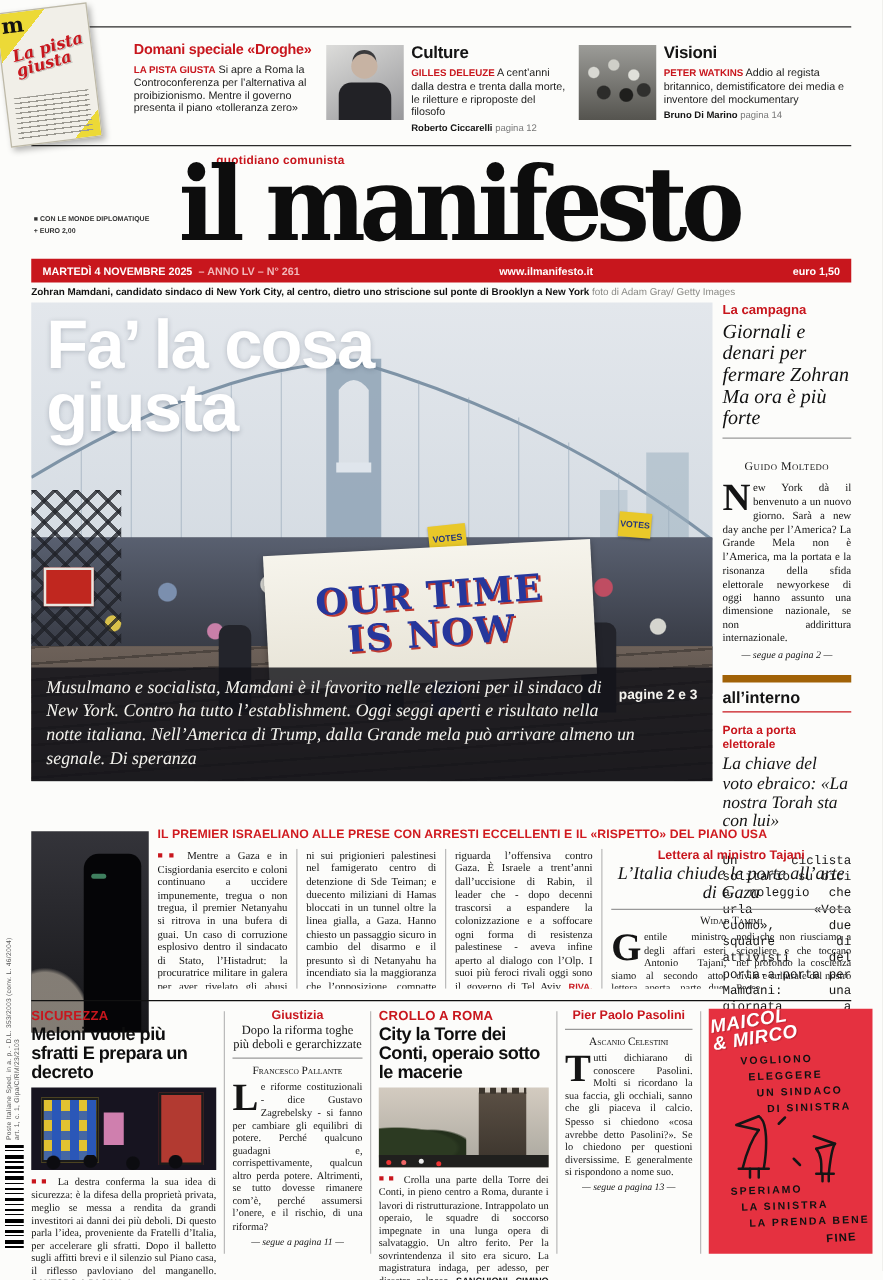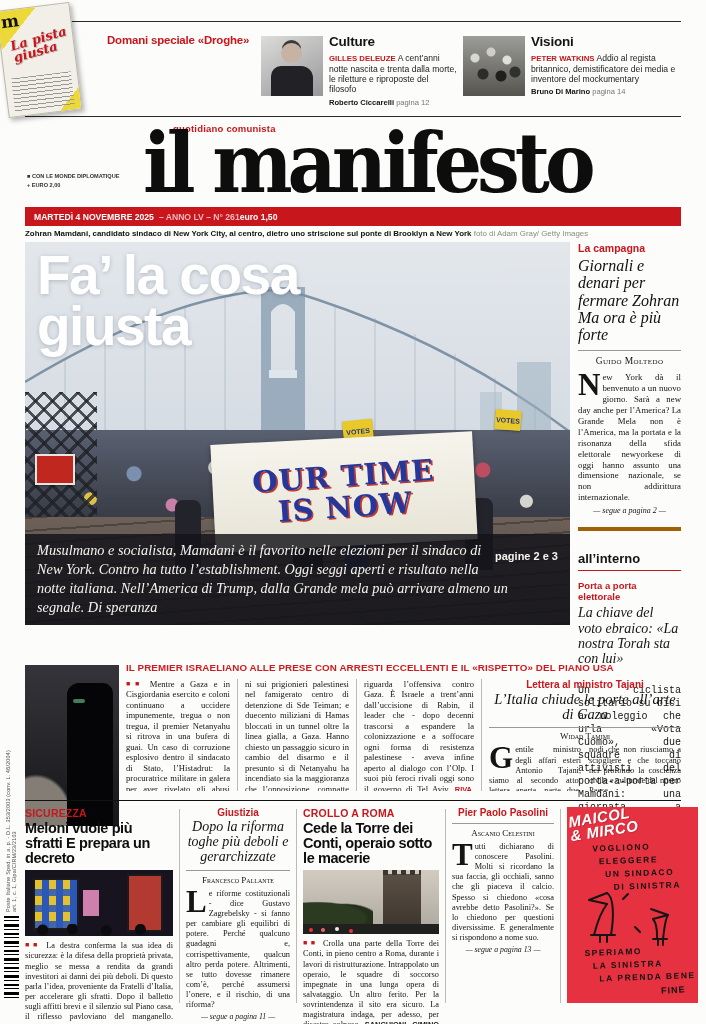--- a/index.html
+++ b/index.html
@@ -73,25 +73,25 @@
   .banner{position:absolute;left:188px;top:196px;width:262px;height:108px;background:linear-gradient(#f6f4ec,#e7e3d6);transform:rotate(-3deg);box-shadow:0 2px 5px rgba(0,0,0,.35);display:flex;flex-direction:column;align-items:center;justify-content:center;z-index:3;}
   .banner-line{font-family:"DejaVu Serif",serif;font-weight:bold;font-size:29px;letter-spacing:1px;color:#26379c;text-shadow:1.6px 1.6px 0 #bf3a31;line-height:1.08;transform:rotate(-1deg);}
   .lead-headline{position:absolute;left:12px;top:8px;z-index:4;font-weight:800;font-size:55px;line-height:.93;letter-spacing:-1.5px;color:#fff;text-shadow:0 1px 4px rgba(40,50,70,.25);}
   .standfirst{position:absolute;left:0;bottom:0;width:100%;box-sizing:border-box;background:rgba(18,18,24,.82);color:#f4f3ee;font-family:"Liberation Serif",serif;font-style:italic;font-size:14.3px;line-height:1.33;padding:7px 12px 8px;z-index:5;}
   .standfirst .pages{font-family:"Liberation Sans",sans-serif;font-style:normal;font-weight:bold;font-size:11px;float:right;margin-top:8px;}
 
   
   .sidebar{position:absolute;left:578px;top:242px;width:103px;height:383px;}
   .sb-kicker{color:#c8161d;font-weight:bold;font-size:10.5px;}
   .sb-head{font-family:"Liberation Serif",serif;font-style:italic;font-size:16px;line-height:1.08;margin-top:3px;color:#101010;}
-  .sb-byline{font-family:"Liberation Serif",serif;font-variant:small-caps;text-align:center;font-size:9.5px;letter-spacing:.4px;border-top:1px solid #999;margin-top:7px;padding-top:5px;}
+  .sb-byline{font-family:"Liberation Serif",serif;font-variant:small-caps;text-align:center;font-size:9.5px;letter-spacing:.4px;border-top:1px solid #999;margin-top:7px;padding-top:18px;}
   .sb-body{font-family:"Liberation Serif",serif;font-size:8.8px;line-height:1.24;text-align:justify;margin-top:6px;}
   .dc::first-letter{float:left;font-size:31px;line-height:25px;padding-right:2px;font-weight:bold;}
   .sb-more{font-family:"Liberation Serif",serif;font-style:italic;text-align:center;font-size:8px;margin-top:3px;}
-  .interno{margin-top:12px;border-top:4px solid #a16207;padding-top:20px;}
+  .interno{margin-top:12px;border-top:6px solid #a16207;padding-top:4px;}
   .interno-title{font-weight:bold;font-size:13px;border-bottom:1.5px solid #c8161d;padding-bottom:4px;}
   .int-kicker{color:#c8161d;font-weight:bold;font-size:9.5px;margin-top:9px;}
   .int-head{font-family:"Liberation Serif",serif;font-style:italic;font-size:14px;line-height:1.1;margin-top:3px;}
   .int-body{font-family:Liberation Mono, monospace;font-size:10px;line-height:1.3;text-align:justify;margin-top:17px;}
   .int-byline{font-weight:bold;font-size:7.8px;margin-top:8px;font-family:"Liberation Serif",serif;}
   .int-page{color:#c8161d;font-weight:bold;font-size:7.8px;border-bottom:1px solid #999;padding-bottom:6px;}
 
   
   .bibi{position:absolute;left:25px;top:662px;width:656px;height:166px;}
   .gaza-photo{position:absolute;left:0;top:3px;width:94px;height:161px;background:linear-gradient(#34343a,#17171a);overflow:hidden;}
@@ -119,21 +119,21 @@
   
   .bottom{position:absolute;left:25px;top:807px;width:656px;height:202px;display:flex;}
   .bsec{flex:none;}
   .bsep{width:1px;background:#bbb;margin:2px 6px 6px 6px;flex:none;}
   .s-kicker{color:#c8161d;font-weight:bold;font-size:10.5px;letter-spacing:.2px;}
   .s-head{font-weight:800;font-size:14.5px;line-height:1.02;letter-spacing:-.4px;margin-top:2px;color:#0e0e0e;}
   .s-photo{margin-top:5px;position:relative;overflow:hidden;}
   .s-body{font-family:"Liberation Serif",serif;font-size:8.3px;line-height:1.22;text-align:justify;margin-top:5px;}
   .csec{text-align:center;}
   .c-kicker{color:#c8161d;font-weight:bold;font-size:10px;}
-  .c-head{font-family:"Liberation Serif",serif;font-style:italic;font-size:14px;line-height:1.07;margin-top:2px;}
+  .c-head{font-family:"Liberation Serif",serif;font-size:10px;line-height:1.07;margin-top:2px;}
   .c-byline{font-family:"Liberation Serif",serif;font-variant:small-caps;font-size:9px;border-top:1px solid #999;margin-top:5px;padding-top:4px;}
   .c-body{font-family:"Liberation Serif",serif;font-size:8.3px;line-height:1.22;text-align:justify;margin-top:4px;}
   .c-more{font-family:"Liberation Serif",serif;font-style:italic;font-size:7.8px;margin-top:2px;}
   .sec1{width:148px;}
   .sec2{width:104px;}
   .sec3{width:136px;}
   .sec4{width:102px;}
   .sec5{width:131px;}
 
   .sfratti-photo{width:100%;height:66px;background:#171420;}
@@ -179,30 +179,34 @@
       <div>La pista</div>
       <div>giusta</div>
     </div>
     <div class="thumb-lines"></div>
   </div>
 
   <div class="topbar">
     <div class="thumb-space"></div>
     <div class="promo">
       <div class="promo-kicker">Domani speciale «Droghe»</div>
+      <div class="promo-body">
+        <span class="lead-in">LA PISTA GIUSTA</span>
+        <span>Si apre a Roma la Controconferenza per l’alternativa al proibizionismo. Mentre il governo presenta il piano «tolleranza zero»</span>
+      </div>
     </div>
     <div class="tb-photo photo-deleuze">
       <div class="p-head"></div>
       <div class="p-body"></div>
     </div>
     <div class="tbcol culture">
       <div class="tb-title">Culture</div>
       <div class="promo-body">
         <span class="lead-in">GILLES DELEUZE</span>
-        <span>A cent’anni notte nascita e trenta dalla morte, le riletture e riproposte del filosofo</span>
+        <span>A cent’anni dalla destra e trenta dalla morte, le riletture e riproposte del filosofo</span>
       </div>
       <div class="pg-byline">
         <span>Roberto Ciccarelli</span>
         <span class="pg-page">pagina 12</span>
       </div>
     </div>
     <div class="tb-photo photo-visioni">
       <div class="v-dots"></div>
     </div>
     <div class="tbcol visioni">
@@ -223,20 +227,21 @@
       <div>■ CON LE MONDE DIPLOMATIQUE</div>
       <div>+ EURO 2,00</div>
     </div>
     <div class="mh-tagline">quotidiano comunista</div>
     <div class="mh-title">il manifesto</div>
   </div>
 
   <div class="datebar">
     <span>MARTEDÌ 4 NOVEMBRE 2025</span>
     <span class="issue">– ANNO LV – N° 261</span>
+    <span class="site">www.ilmanifesto.it</span>
     <span>euro 1,50</span>
   </div>
 
   <div class="caption-row">
     <span>Zohran Mamdani, candidato sindaco di New York City, al centro, dietro uno striscione sul ponte di Brooklyn a New York </span>
     <span class="credit">foto di Adam Gray/ Getty Images</span>
   </div>
 
   <div class="lead-photo">
     <svg class="bridge-svg" viewBox="0 0 545 383" width="545" height="383">
@@ -359,21 +364,21 @@
       <div class="c-head">Dopo la riforma toghe più deboli e gerarchizzate</div>
       <div class="c-byline">Francesco Pallante</div>
       <div class="c-body dc">Le riforme costituzionali - dice Gustavo Zagrebelsky - si fanno per cambiare gli equilibri di potere. Perché qualcuno guadagni e, corrispettivamente, qualcun altro perda potere. Altrimenti, se tutto dovesse rimanere com’è, perché assumersi l’onere, e il rischio, di una riforma?</div>
       <div class="c-more">— segue a pagina 11 —</div>
     </div>
 
     <div class="bsep"></div>
 
     <div class="bsec sec3">
       <div class="s-kicker">CROLLO A ROMA</div>
-      <div class="s-head">Cede la Torre dei Conti, operaio sotto le macerie</div>
+      <div class="s-head">City la Torre dei Conti, operaio sotto le macerie</div>
       <div class="s-photo torre-photo">
         <div class="trees"></div>
         <div class="torre"></div>
         <div class="street"></div>
         <div class="lights"></div>
       </div>
       <div class="s-body">
         <span class="marker">■■</span>
         <span>Crolla una parte della Torre dei Conti, in pieno centro a Roma, durante i lavori di ristrutturazione. Intrappolato un operaio, le squadre di soccorso impegnate in una lunga opera di salvataggio. Un altro ferito. Per la sovrintendenza il sito era sicuro. La magistratura indaga, per adesso, per disastro colposo. </span>
         <span class="end-byline">SANCHIONI, CIMINO A PAGINA 7</span>

